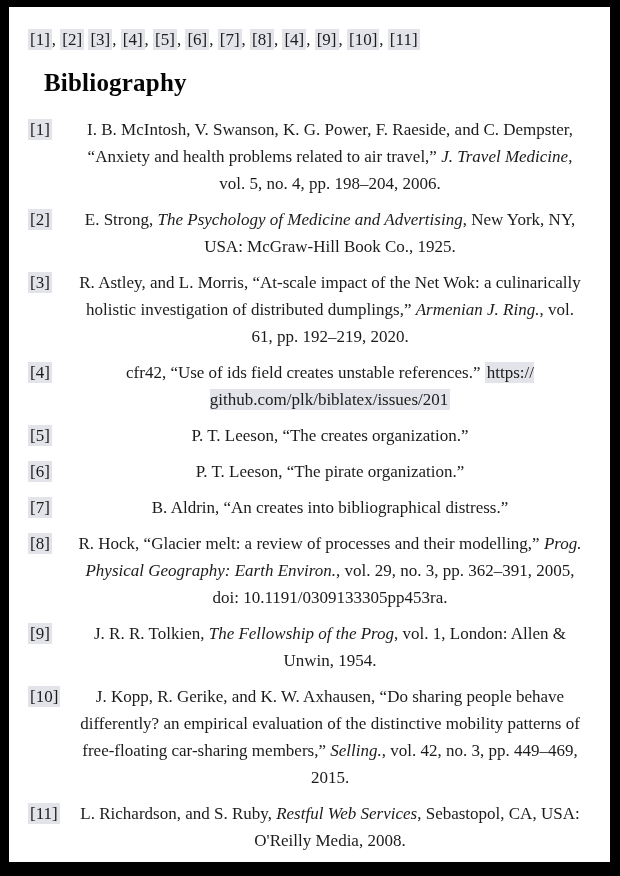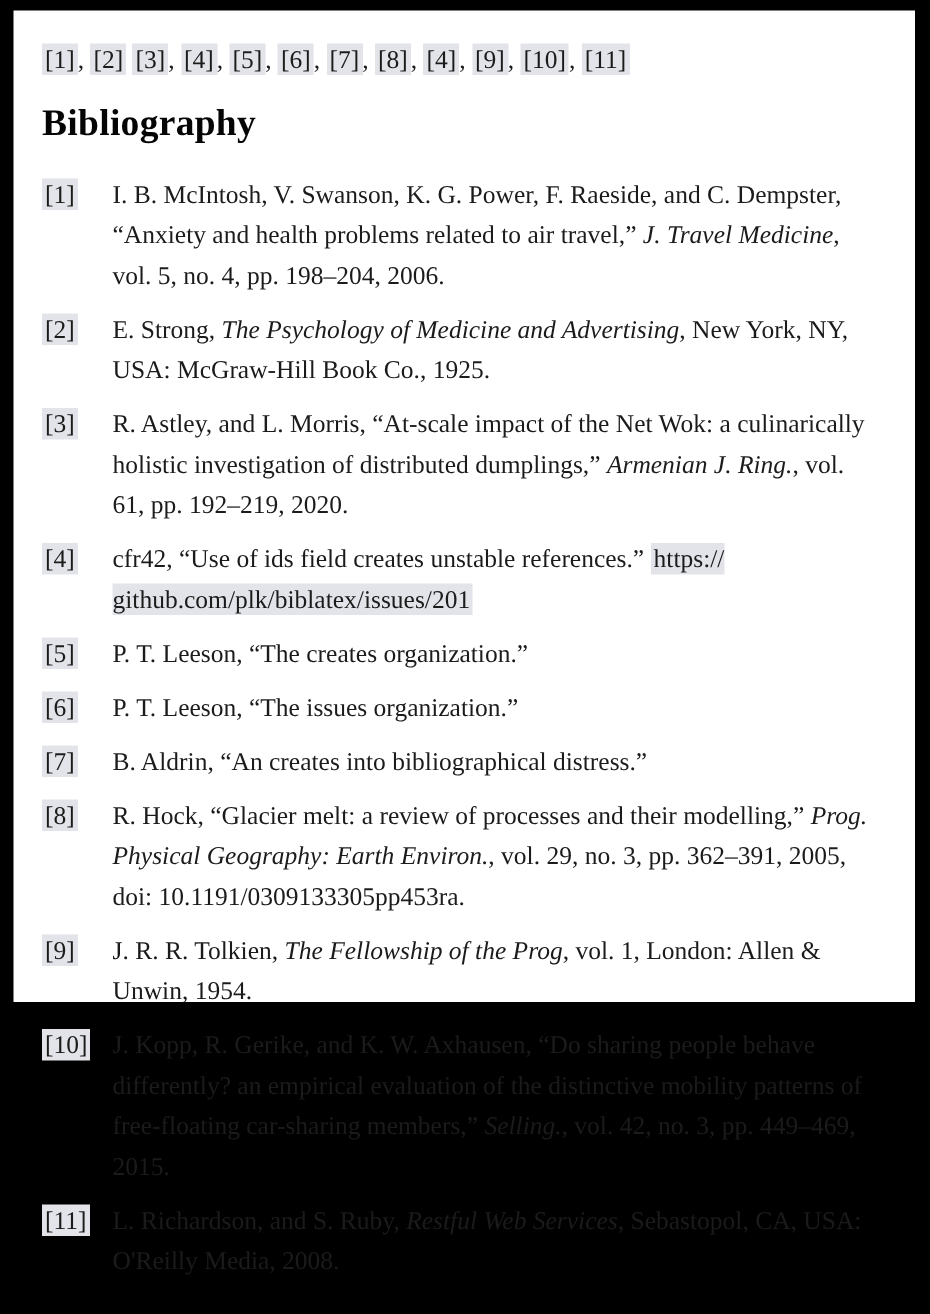--- a/index.html
+++ b/index.html
@@ -8,53 +8,53 @@
     background: #000000;
     position: relative;
     overflow: hidden;
     font-family: "Liberation Serif", serif;
   }
   .page {
     position: absolute;
     left: 9px;
     top: 7px;
     width: 601px;
-    height: 661px;
+    height: 855px;
     background: #ffffff;
     color: #1b1b1b;
     padding: 22px 25px 0 19px;
     font-family: Liberation Serif, serif;
   }
   .citation-line {
     font-size: 17px;
     line-height: 21px;
     white-space: nowrap;
   }
   .hl {
     background: var(--hl, #e3e4e9);
     padding: 1px 2px;
   }
   h1.heading {
     font-size: 25px;
     line-height: 32px;
     font-weight: 700;
     color: #050505;
-    margin: 17px 0 17px 0;
+    margin: 17px 0 17px 16px;
     letter-spacing: 0.2px;
   }
   .entries { width: 100%; }
   .entry {
     display: grid;
     grid-template-columns: 47px 1fr;
     font-size: 17px;
     line-height: 27px;
     margin-bottom: 9px;
   }
   .entry .label { align-self: start; }
-  .etext { min-width: 0; }
+  .etext { min-width: 0; text-align: center; }
   .it { font-style: italic; }
   .link { cursor: pointer; }
 </style>
 </head>
 <body style="background: rgb(0, 0, 0);">
 
 <div class="page" style="background: rgb(255, 255, 255); color: rgb(27, 27, 27);">
   <p class="citation-line"><span class="hl">[1]</span>, <span class="hl">[2]</span> <span class="hl">[3]</span>, <span class="hl">[4]</span>, <span class="hl">[5]</span>, <span class="hl">[6]</span>, <span class="hl">[7]</span>, <span class="hl">[8]</span>, <span class="hl">[4]</span>, <span class="hl">[9]</span>, <span class="hl">[10]</span>, <span class="hl">[11]</span></p>
   <h1 class="heading">Bibliography</h1>
   <div class="entries">
@@ -73,21 +73,21 @@
       <div class="entry">
         <span class="label"><span class="hl">[4]</span></span>
         <div class="etext">cfr42, “Use of ids field creates unstable references.” <span class="hl link">https://<wbr>github.com/plk/biblatex/issues/201</span></div>
       </div>
       <div class="entry">
         <span class="label"><span class="hl">[5]</span></span>
         <div class="etext">P. T. Leeson, “The creates organization.”</div>
       </div>
       <div class="entry">
         <span class="label"><span class="hl">[6]</span></span>
-        <div class="etext">P. T. Leeson, “The issues organization.”</div>
+        <div class="etext">P. T. Leeson, “The pirate organization.”</div>
       </div>
       <div class="entry">
         <span class="label"><span class="hl">[7]</span></span>
         <div class="etext">B. Aldrin, “An creates into bibliographical distress.”</div>
       </div>
       <div class="entry">
         <span class="label"><span class="hl">[8]</span></span>
         <div class="etext">R. Hock, “Glacier melt: a review of processes and their modelling,” <em class="it">Prog. Physical Geography: Earth Environ.</em>, vol. 29, no. 3, pp. 362–391, 2005, doi: 10.1191/0309133305pp453ra.</div>
       </div>
       <div class="entry">

